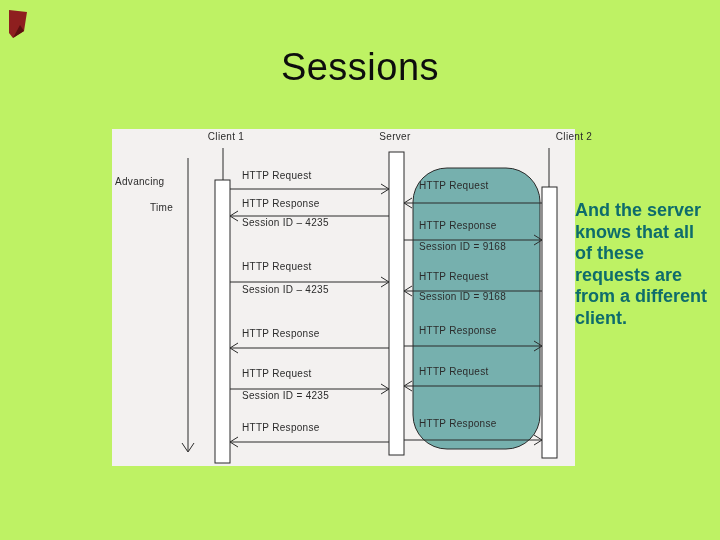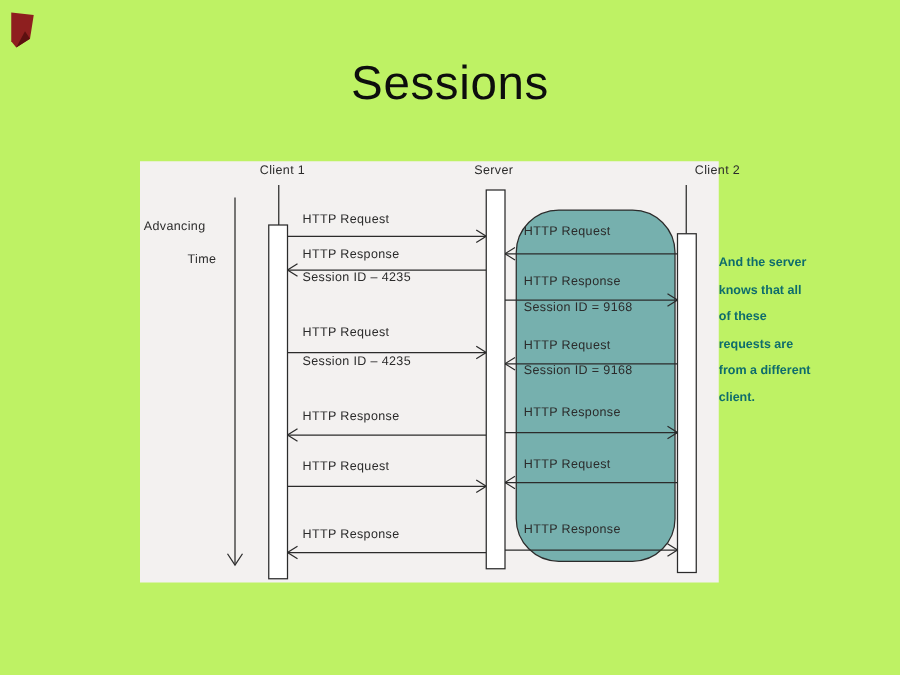--- a/index.html
+++ b/index.html
@@ -16,21 +16,21 @@
     background:#f3f1f0;
   }
   .shapes{position:absolute;left:0;top:0;width:720px;height:540px;pointer-events:none;}
   .dlabel{
     position:absolute;font-size:10px;color:#2b2b2b;white-space:nowrap;
     letter-spacing:0.3px;
   }
   .hdr{text-align:center;}
   .note{
     position:absolute;left:575px;top:200px;width:142px;
-    font-size:10px;font-weight:700;line-height:21.5px;color:#0e6c6c;
+    font-size:18px;font-weight:700;line-height:21.5px;color:#0e6c6c;
     white-space:pre-line;
   }
 </style>
 </head>
 <body>
 
 <div class="slide">
 
   <svg class="shapes" style="width:44px;height:52px;" viewBox="0 0 44 52">
     <polygon points="9,10 27,12 24,31 13,38 9,33" fill="#8e1f1f"></polygon>
@@ -95,20 +95,21 @@
   <div class="dlabel" style="left:115px;top:176px;text-align:center;">Advancing</div>
   <div class="dlabel" style="left:123px;top:202px;margin-left:27px;">Time</div>
 
   <div class="dlabel" style="left:242px;top:170px;">HTTP Request</div>
   <div class="dlabel" style="left:242px;top:198px;">HTTP Response</div>
   <div class="dlabel" style="left:242px;top:217px;">Session ID – 4235</div>
   <div class="dlabel" style="left:242px;top:261px;">HTTP Request</div>
   <div class="dlabel" style="left:242px;top:284px;">Session ID – 4235</div>
   <div class="dlabel" style="left:242px;top:328px;">HTTP Response</div>
   <div class="dlabel" style="left:242px;top:368px;">HTTP Request</div>
+  <div class="dlabel" style="left:242px;top:390px;">Session ID = 4235</div>
   <div class="dlabel" style="left:242px;top:422px;">HTTP Response</div>
 
   <div class="dlabel" style="left:419px;top:180px;">HTTP Request</div>
   <div class="dlabel" style="left:419px;top:220px;">HTTP Response</div>
   <div class="dlabel" style="left:419px;top:241px;">Session ID = 9168</div>
   <div class="dlabel" style="left:419px;top:271px;">HTTP Request</div>
   <div class="dlabel" style="left:419px;top:291px;">Session ID = 9168</div>
   <div class="dlabel" style="left:419px;top:325px;">HTTP Response</div>
   <div class="dlabel" style="left:419px;top:366px;">HTTP Request</div>
   <div class="dlabel" style="left:419px;top:418px;">HTTP Response</div>

